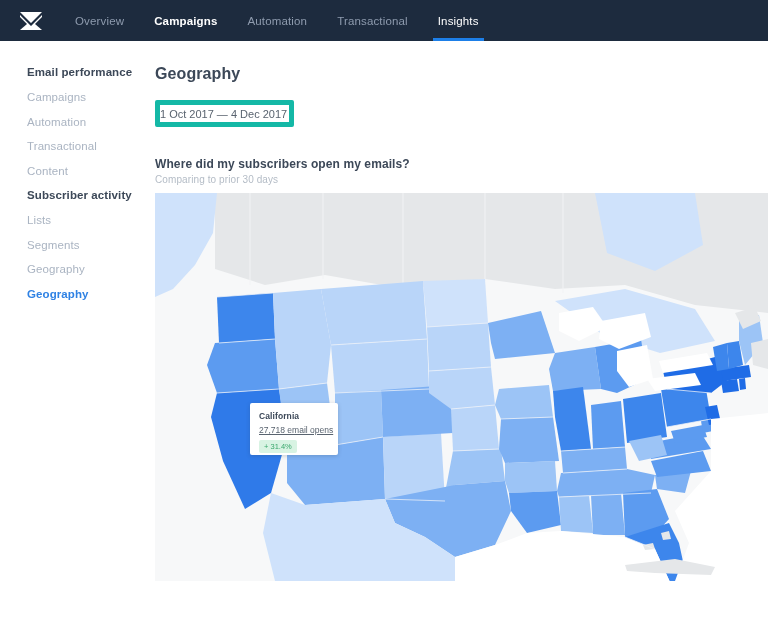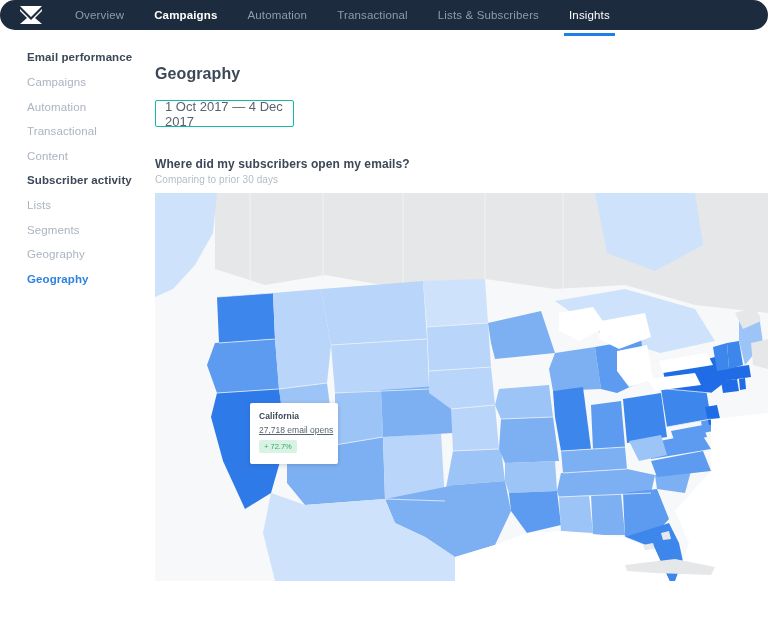--- a/index.html
+++ b/index.html
@@ -5,23 +5,23 @@
   * { margin:0; padding:0; box-sizing:border-box; }
   html, body {
     width:768px; height:623px;
     background:#ffffff;
     font-family:"Liberation Sans", sans-serif;
     overflow:hidden;
   }
 
   
   .topnav{
-    position:absolute; left:0; top:0; width:768px; height:30px;
+    position:absolute; left:0; top:0; width:768px; height:41px;
     background:#1d2b3e;
-    display:flex; align-items:center;border-radius:15px;
+    display:flex; align-items:center;
   }
   .logo{
     width:22px; height:18px; margin-left:20px; margin-right:18px;
     flex:0 0 auto;
   }
   .nav-items{ display:flex; align-items:center; height:41px; }
   .nav-item{
     position:relative;
     height:41px; display:flex; align-items:center;
     padding:0 15px;
@@ -31,21 +31,21 @@
   .nav-item.hover{ color:#ffffff; font-weight:bold; }
   .nav-item.active{ color:#ffffff; }
   .nav-item.active::after{
     content:""; position:absolute; left:10px; right:10px; bottom:0;
     height:3px; background:#1d7fe8;
   }
 
   
   .sidebar{
     position:absolute; left:0; top:41px; width:155px; height:582px;
-    background:#ffffff; padding-top:10px;
+    background:#ffffff; padding-top:25px;
   }
   .side-group-title{
     font-size:11.5px; font-weight:bold; color:#3c4858;
     padding:0 0 0 27px; margin-bottom:13px; letter-spacing:.1px;
   }
   .side-group-title.second{ margin-top:3px; }
   .side-link{
     display:block; font-size:11.5px; color:#aab4c2;
     padding:0 0 0 27px; margin-bottom:12.5px;
     cursor:pointer; letter-spacing:.1px;
@@ -53,43 +53,43 @@
   .side-link.active{ color:#2f82e4; font-weight:bold; }
 
   
   .main{ position:absolute; left:155px; top:41px; width:613px; height:582px; }
   .page-title{
     font-size:16px; font-weight:bold; color:#3c4858;
     margin:24px 0 0 0; letter-spacing:.1px;
   }
   .datepicker{
     margin-top:17px; width:139px; height:27px;
-    border:1px solid #14b8a6; border-radius:2px; background:#fff;
-    display:flex; align-items:center; padding-left:9px;
-    font-size:13px; color:#59636f; cursor:pointer;
+    border:5px solid #14b8a6; border-radius:2px; background:#fff;
+    display:flex; align-items:center; 
+    font-size:11px; color:#59636f; cursor:pointer;
   }
   .section-q{
     margin-top:30px;
     font-size:12px; font-weight:bold; color:#3c4858; letter-spacing:.1px;
   }
   .section-sub{
     margin-top:3px; font-size:10px; color:#b4bcc6; letter-spacing:.1px;
   }
 
   
   .mapwrap{
     position:absolute; left:0; top:152px; width:613px; height:388px;
     background:#f7f8f9; overflow:hidden;
   }
   .mapwrap svg{ display:block; width:613px; height:388px; }
 
   
   .tooltip{
     position:absolute; left:95px; top:210px;
-    width:88px; padding:8px 9px 11px 9px;
+    width:88px; padding:8px 9px 2px 9px;
     background:#ffffff; border-radius:2px;
     box-shadow:0 1px 4px rgba(40,55,75,.22);
     z-index:5;
   }
   .tt-title{ font-size:8.5px; font-weight:bold; color:#3c4858; letter-spacing:.1px; }
   .tt-value{ font-size:8.5px; color:#59636f; margin-top:4px; white-space:nowrap;text-decoration:underline; }
   .tt-badge{
     display:inline-block; margin-top:5px;
     background:#d8f3e3; color:#3aa76d;
     font-size:7.5px; padding:2px 5px; border-radius:2px;
@@ -112,23 +112,20 @@
       <span>Overview</span>
     </div>
     <div class="nav-item hover">
       <span>Campaigns</span>
     </div>
     <div class="nav-item">
       <span>Automation</span>
     </div>
     <div class="nav-item">
       <span>Transactional</span>
-    </div>
-    <div class="nav-item">
-      <span>Lists &amp; Subscribers</span>
     </div>
     <div class="nav-item active">
       <span>Insights</span>
     </div>
   </div>
 </div>
 
 <div class="sidebar">
   <div class="side-group-title">Email performance</div>
   <span class="side-link">Campaigns</span>
@@ -245,16 +242,16 @@
       <path d="M596,150 L613,146 L613,176 L598,172 Z" fill="#e5e7e9"></path>
 
       <g fill="none" stroke="#eef2f8" stroke-width="0.9" opacity="0.85">
         <path d="M62,104 L118,100 M120,146 L64,150 M124,196 L62,200 M172,190 L124,196 M176,152 L272,146 M180,200 L274,196 M228,244 L180,252 M230,306 L290,308 M298,258 L344,256 M340,212 L296,216 M336,174 L274,178 M333,130 L272,134 M398,224 L346,226 M406,258 L470,254 M472,276 L408,280 M404,304 L496,300 M470,344 L500,356 M512,234 L556,226 M556,200 L512,196"></path>
       </g>
     </svg>
 
     <div class="tooltip">
       <div class="tt-title">California</div>
       <div class="tt-value">27,718 email opens</div>
-      <span class="tt-badge">+ 72.7%</span>
+      <span class="tt-badge">+ 31.4%</span>
     </div>
   </div>
 </div>
 
 </body></html>

